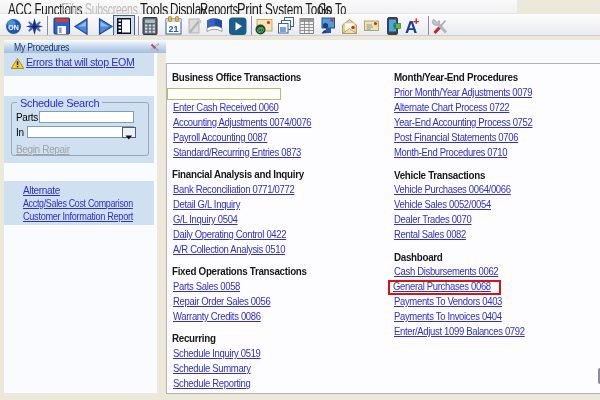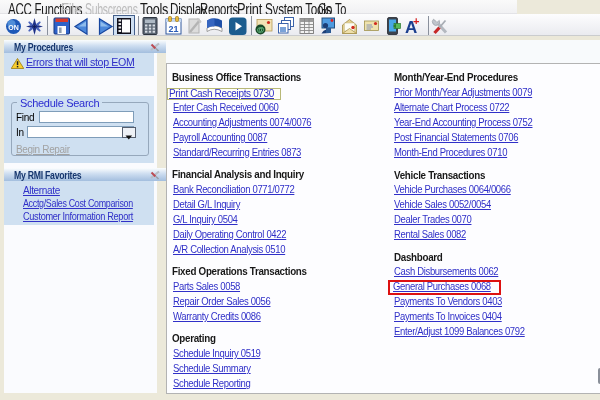--- a/index.html
+++ b/index.html
@@ -8,21 +8,21 @@
   .abs{position:absolute;}
   
   #menubar{top:0;left:0;width:517px;height:13px;background:linear-gradient(#fafafa,#f1f1f3);border-bottom:1px solid #e3e3e7;font-size:16px;color:#1a1a1a;}
   .mi{position:absolute;top:1px;white-space:nowrap;letter-spacing:-0.35px;transform-origin:0 50%;}
   .mi.gray{color:#bcbcbc;}
   
   #toolbar{top:14px;left:0;width:600px;height:22px;background:linear-gradient(#fdfdfe,#e9eaef);}
   #beltline{top:35px;left:0;width:600px;height:5px;background:#ebe8d9;border-top:1px solid #caccce;box-sizing:border-box;}
   
   #sidebar{top:40px;left:4px;width:153px;height:353px;background:#fafbfe;}
-  .panel-h{position:absolute;left:0;width:176px;height:13px;background:linear-gradient(#fbfdfe,#cdddf0 45%,#a3bede);color:#16366e;font-size:10px;font-weight:bold;letter-spacing:-0.3px;}
+  .panel-h{position:absolute;left:0;width:176px;height:13px;background:linear-gradient(#fbfdfe,#cdddf0 45%,#a3bede);color:#16366e;font-size:10px;font-weight:normal;letter-spacing:-0.3px;}
   .panel-h .t{position:absolute;left:10px;top:2px;transform-origin:0 50%;transform:scaleX(0.87);}
   .panel-b{position:absolute;left:0;width:150px;background:#cfe0f1;}
   .slink{color:#3030c8;font-size:10px;letter-spacing:-0.35px;text-decoration:underline;white-space:nowrap;transform-origin:0 50%;}
   .hicons{position:absolute;right:0;top:0;}
   
   #mainarea{top:40px;left:166px;width:434px;height:353px;background:#f8fafc;}
   #title{position:absolute;left:1px;top:3px;font-size:12px;font-weight:bold;color:#14141a;letter-spacing:-0.45px;margin-top:44px;}
   #whitebox{position:absolute;left:0px;top:23px;width:434px;height:329px;background:#fdfdff;border:1px solid #b3b3b3;border-right:none;}
   .h{position:absolute;font-size:10px;font-weight:bold;color:#181818;white-space:nowrap;letter-spacing:-0.3px;transform-origin:0 50%;transform:scaleX(0.98);}
   .lk{position:absolute;font-size:10px;color:#3030c8;text-decoration:underline;white-space:nowrap;letter-spacing:-0.35px;transform-origin:0 50%;transform:scaleX(0.95);}
@@ -180,68 +180,58 @@
     <svg class="abs" style="left:7px;top:18px" width="13" height="11">
         <polygon points="6.5,0.5 12.8,10.5 0.2,10.5" fill="#f8ce2e" stroke="#9a7a10" stroke-width="0.8"></polygon>
         <rect x="5.8" y="3.2" width="1.5" height="3.8" fill="#222"></rect>
         <rect x="5.8" y="7.9" width="1.5" height="1.5" fill="#222"></rect>
       </svg>
     <span class="slink abs" style="left:22px;top:17px;transform:scaleX(1.065)">Errors that will stop EOM</span>
 
     <div class="panel-b" style="top:56px;height:67px"></div>
     <div class="abs" style="left:7px;top:62px;width:136px;height:52px;border:1px solid #96a8bc;border-radius:3px;"></div>
     <span class="abs" style="left:13px;top:57px;background:#cfe0f1;padding:0 3px;color:#2b2bd0;font-size:11px;letter-spacing:-0.3px;">Schedule Search</span>
-    <span class="abs" style="left:12px;top:72px;font-size:10px;letter-spacing:-0.3px;color:#000;">Find</span>
+    <span class="abs" style="left:12px;top:72px;font-size:10px;letter-spacing:-0.3px;color:#000;">Parts</span>
     <div class="abs" style="left:35px;top:71px;width:93px;height:10px;background:#fff;border:1px solid #7f9db9;"></div>
     <span class="abs" style="left:12px;top:87px;font-size:10px;letter-spacing:-0.3px;color:#000;">In</span>
     <div class="abs" style="left:23px;top:86px;width:105px;height:10px;background:#fff;border:1px solid #7f9db9;"></div>
     <div class="abs" style="left:118px;top:87px;width:12px;height:9px;background:#eef1f6;border:1px solid #555e6e;">
       <svg width="12" height="9">
           <polygon points="2.5,2.5 9.1,2.5 5.8,6.5" fill="#101010"></polygon>
         </svg>
     </div>
     <span class="abs" style="left:12px;top:104px;font-size:10px;letter-spacing:-0.35px;color:#a2a2a2;text-decoration:underline;">Begin Repair</span>
 
-    <div class="panel-h" style="top:128px">
-        <span class="t">My RMI Favorites</span>
-      <svg class="hicons" width="36" height="13">
-        <line x1="7" y1="10" x2="15" y2="3.5" stroke="#b8bdc6" stroke-width="2.2"></line>
-        <line x1="7.5" y1="4.5" x2="11.5" y2="8.5" stroke="#bb4a52" stroke-width="2"></line>
-        <line x1="12" y1="8.5" x2="14.5" y2="11" stroke="#9aa0a8" stroke-width="1.6"></line>
-        <path d="M26.5 8.5 l3,-3 3,3 M26.5 11.5 l3,-3 3,3" stroke="#141c30" stroke-width="1.5" fill="none"></path>
-      </svg>
-    </div>
     <div class="panel-b" style="top:141px;height:44px"></div>
     <span class="slink abs" style="left:19px;top:145px">Alternate</span>
     <span class="slink abs" style="left:19px;top:158px;transform:scaleX(0.89)">Acctg/Sales Cost Comparison</span>
     <span class="slink abs" style="left:19px;top:171px;transform:scaleX(0.92)">Customer Information Report</span>
   </div>
 
   <div id="mainarea" class="abs">
     <div id="title">Accounting Main Page</div>
     <div id="whitebox"></div>
 
     <div class="h" style="left:6px;top:32px">Business Office Transactions</div>
     <div class="abs" style="left:1px;top:48px;width:112px;height:10px;border:1px solid #b8b878;background:#fffff6;"></div>
-    <div class="lk" style="left:3px;top:48px;transform:scaleX(1)">Print Cash Receipts 0730</div>
     <div class="lk" style="left:7px;top:62px">Enter Cash Received 0060</div>
     <div class="lk" style="left:7px;top:77px">Accounting Adjustments 0074/0076</div>
     <div class="lk" style="left:7px;top:92px">Payroll Accounting 0087</div>
     <div class="lk" style="left:7px;top:107px">Standard/Recurring Entries 0873</div>
     <div class="h" style="left:6px;top:129px">Financial Analysis and Inquiry</div>
     <div class="lk" style="left:7px;top:144px">Bank Reconciliation 0771/0772</div>
     <div class="lk" style="left:7px;top:159px">Detail G/L Inquiry</div>
     <div class="lk" style="left:7px;top:174px">G/L Inquiry 0504</div>
     <div class="lk" style="left:7px;top:189px">Daily Operating Control 0422</div>
     <div class="lk" style="left:7px;top:204px">A/R Collection Analysis 0510</div>
     <div class="h" style="left:6px;top:226px">Fixed Operations Transactions</div>
     <div class="lk" style="left:7px;top:241px">Parts Sales 0058</div>
     <div class="lk" style="left:7px;top:256px">Repair Order Sales 0056</div>
     <div class="lk" style="left:7px;top:271px">Warranty Credits 0086</div>
-    <div class="h" style="left:6px;top:293px">Operating</div>
+    <div class="h" style="left:6px;top:293px">Recurring</div>
     <div class="lk" style="left:7px;top:308px">Schedule Inquiry 0519</div>
     <div class="lk" style="left:7px;top:323px">Schedule Summary</div>
     <div class="lk" style="left:7px;top:338px">Schedule Reporting</div>
 
     <div class="h" style="left:228px;top:32px">Month/Year-End Procedures</div>
     <div class="lk" style="left:228px;top:47px">Prior Month/Year Adjustments 0079</div>
     <div class="lk" style="left:228px;top:62px">Alternate Chart Process 0722</div>
     <div class="lk" style="left:228px;top:77px">Year-End Accounting Process 0752</div>
     <div class="lk" style="left:228px;top:92px">Post Financial Statements 0706</div>
     <div class="lk" style="left:228px;top:107px">Month-End Procedures 0710</div>

